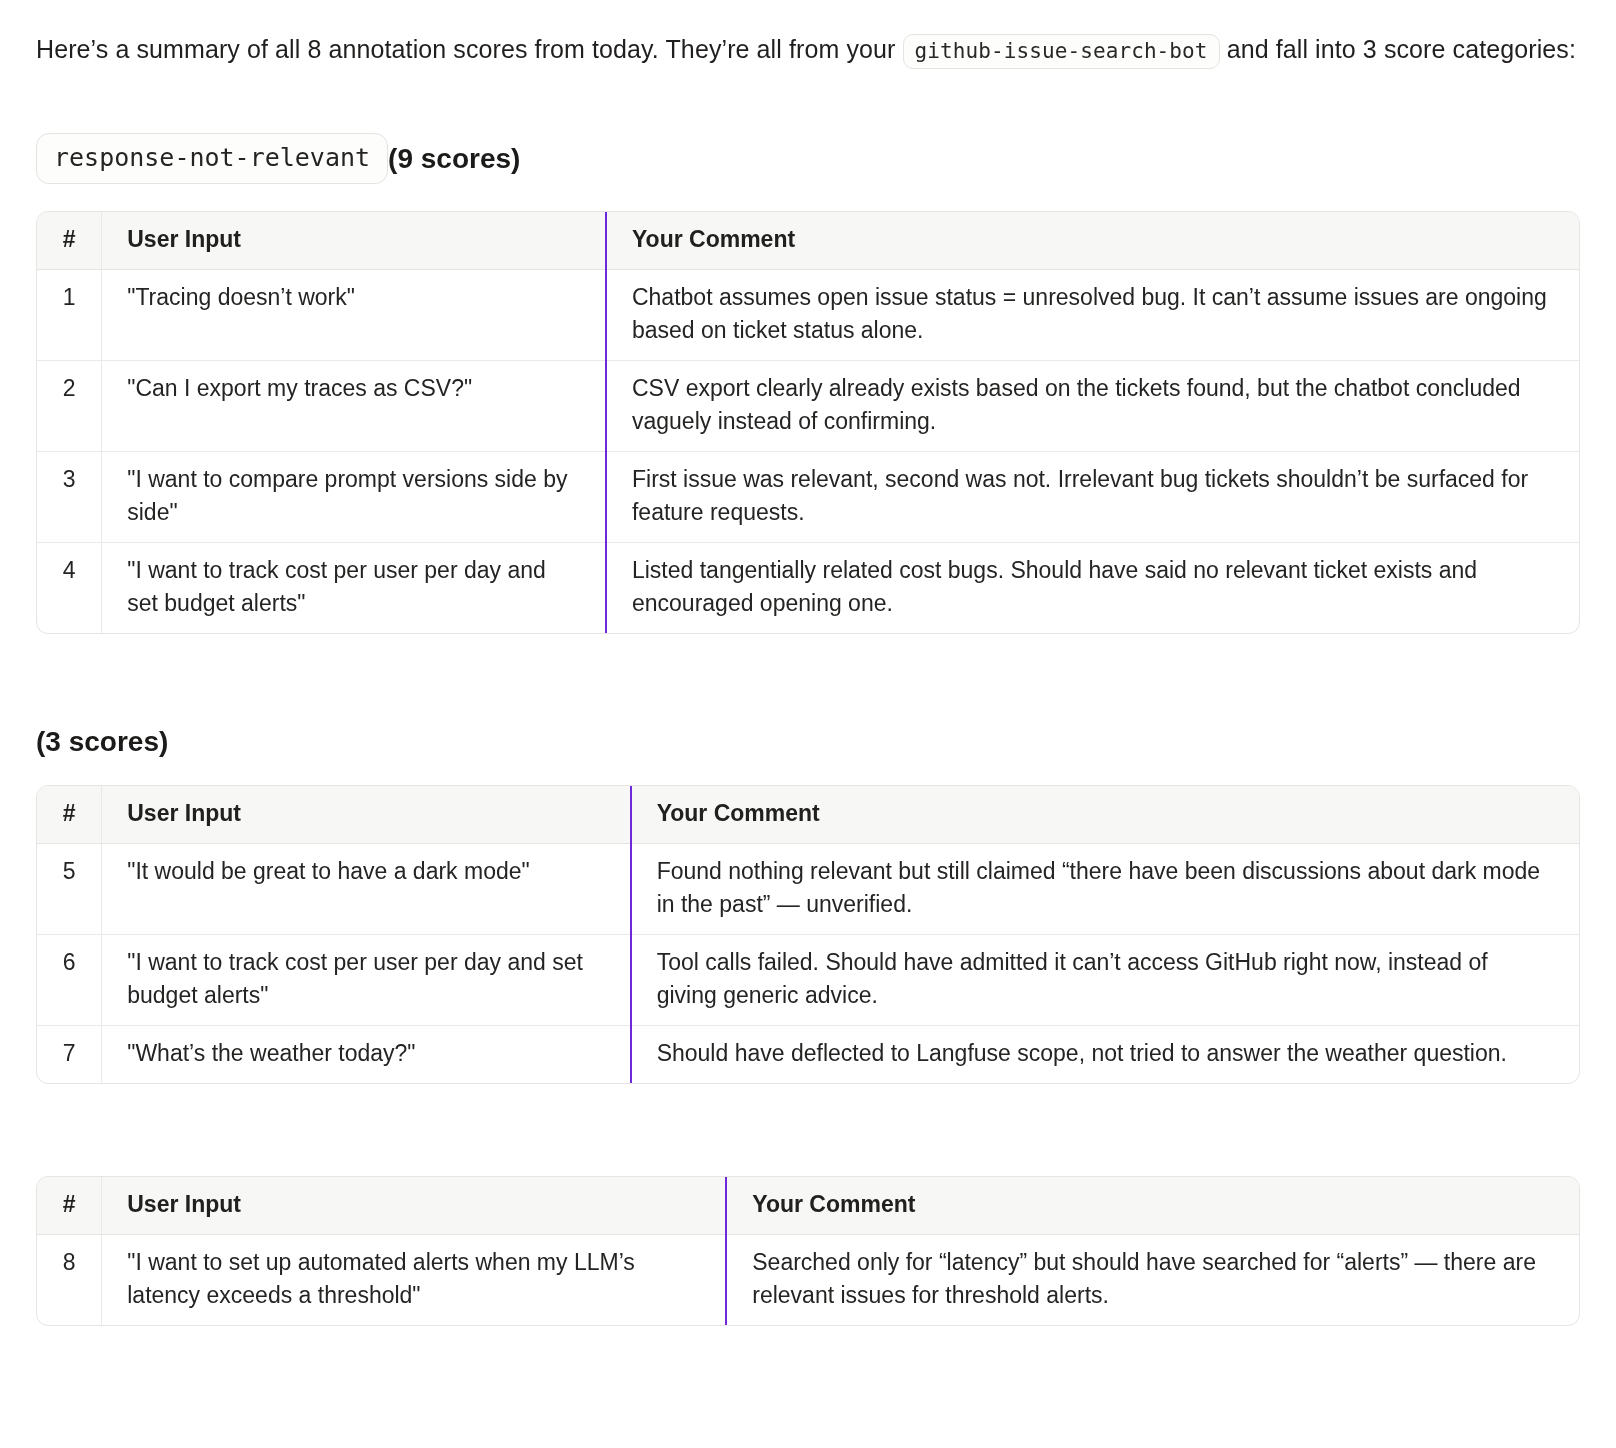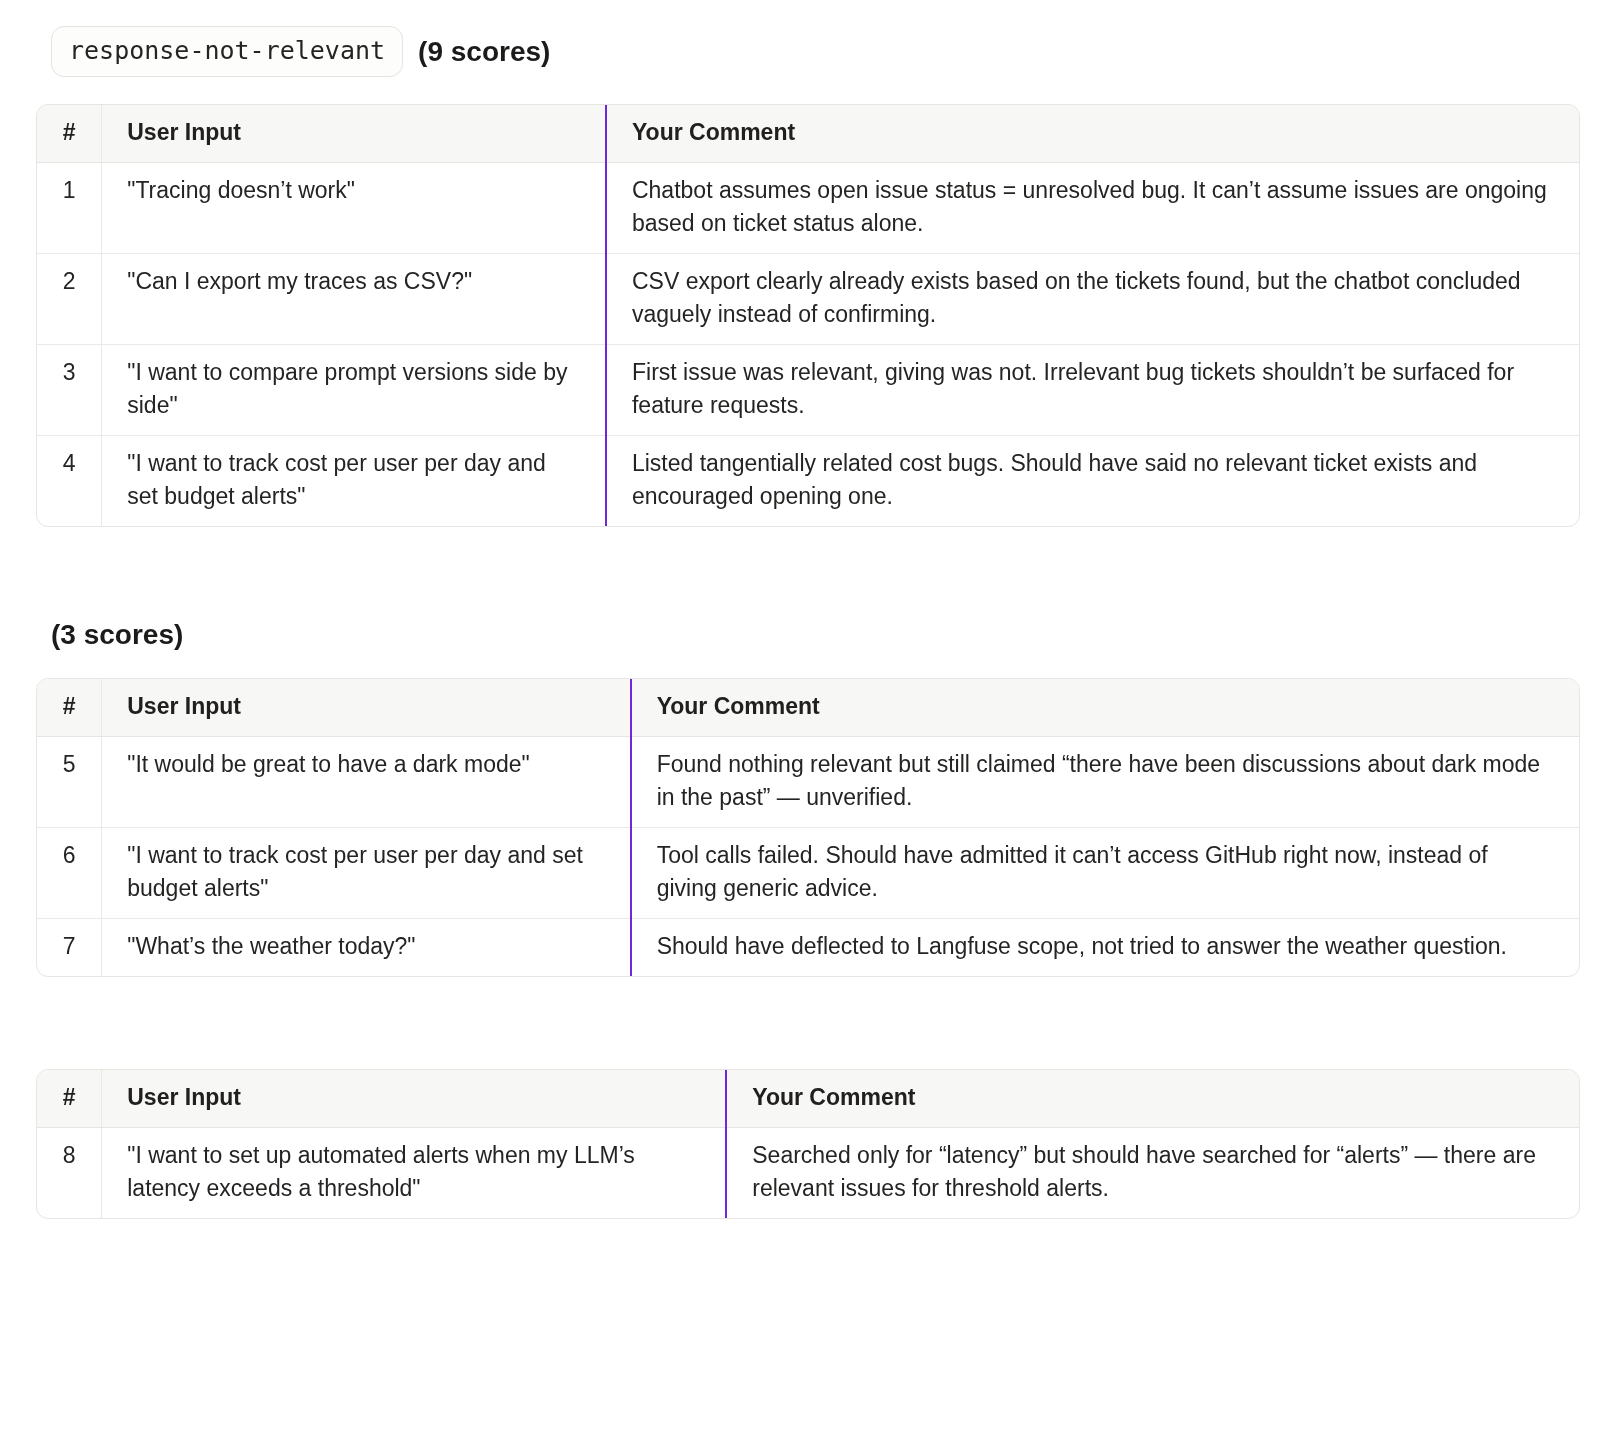--- a/index.html
+++ b/index.html
@@ -30,22 +30,21 @@
     padding: 4px 11px 5px 11px;
     white-space: nowrap;
     color: #2a2826;
   }
   
   .section { margin-top: 92px; }
   .section:first-of-type { margin-top: 0; }
   .section-heading {
     display: flex;
     align-items: center;
-    gap: 15px;
-    margin: 0 0 27px 15px;
+    margin: 0 0 27px 0;
     font-size: 28px;
     font-weight: 700;
     color: #1c1b1a;
   }
   .code-pill {
     font-family: "DejaVu Sans Mono", monospace;
     font-size: 25px;
     font-weight: 400;
     background: #fdfdfc;
     border: 1.5px solid #e4e3e0;
@@ -86,20 +85,23 @@
     padding-right: 10px;
     border-right: 1px solid #eae9e6;
   }
   th.input, td.input { border-right: 2px solid #6d28d9; }
 </style>
 </head>
 <body>
 
 <div class="page">
 
+  <p class="intro"><span>Here’s a summary of all 8 annotation scores from today. They’re all from your</span>
+    <span class="code-inline">github-issue-search-bot</span>
+    <span>and fall into 3 score categories:</span></p>
 
   <div class="section">
     <div class="section-heading">
       <span class="code-pill">response-not-relevant</span>
       <span>(9 scores)</span>
     </div>
     <div class="table-wrap">
       <table>
         <colgroup>
             <col style="width:4.2%">
@@ -120,21 +122,21 @@
             <td>Chatbot assumes open issue status = unresolved bug. It can’t assume issues are ongoing based on ticket status alone.</td>
           </tr>
           <tr>
             <td class="num">2</td>
             <td class="input">"Can I export my traces as CSV?"</td>
             <td>CSV export clearly already exists based on the tickets found, but the chatbot concluded vaguely instead of confirming.</td>
           </tr>
           <tr>
             <td class="num">3</td>
             <td class="input">"I want to compare prompt versions side by side"</td>
-            <td>First issue was relevant, giving was not. Irrelevant bug tickets shouldn’t be surfaced for feature requests.</td>
+            <td>First issue was relevant, second was not. Irrelevant bug tickets shouldn’t be surfaced for feature requests.</td>
           </tr>
           <tr>
             <td class="num">4</td>
             <td class="input">"I want to track cost per user per day and set budget alerts"</td>
             <td>Listed tangentially related cost bugs. Should have said no relevant ticket exists and encouraged opening one.</td>
           </tr>
         </tbody>
       </table>
     </div>
   </div>

